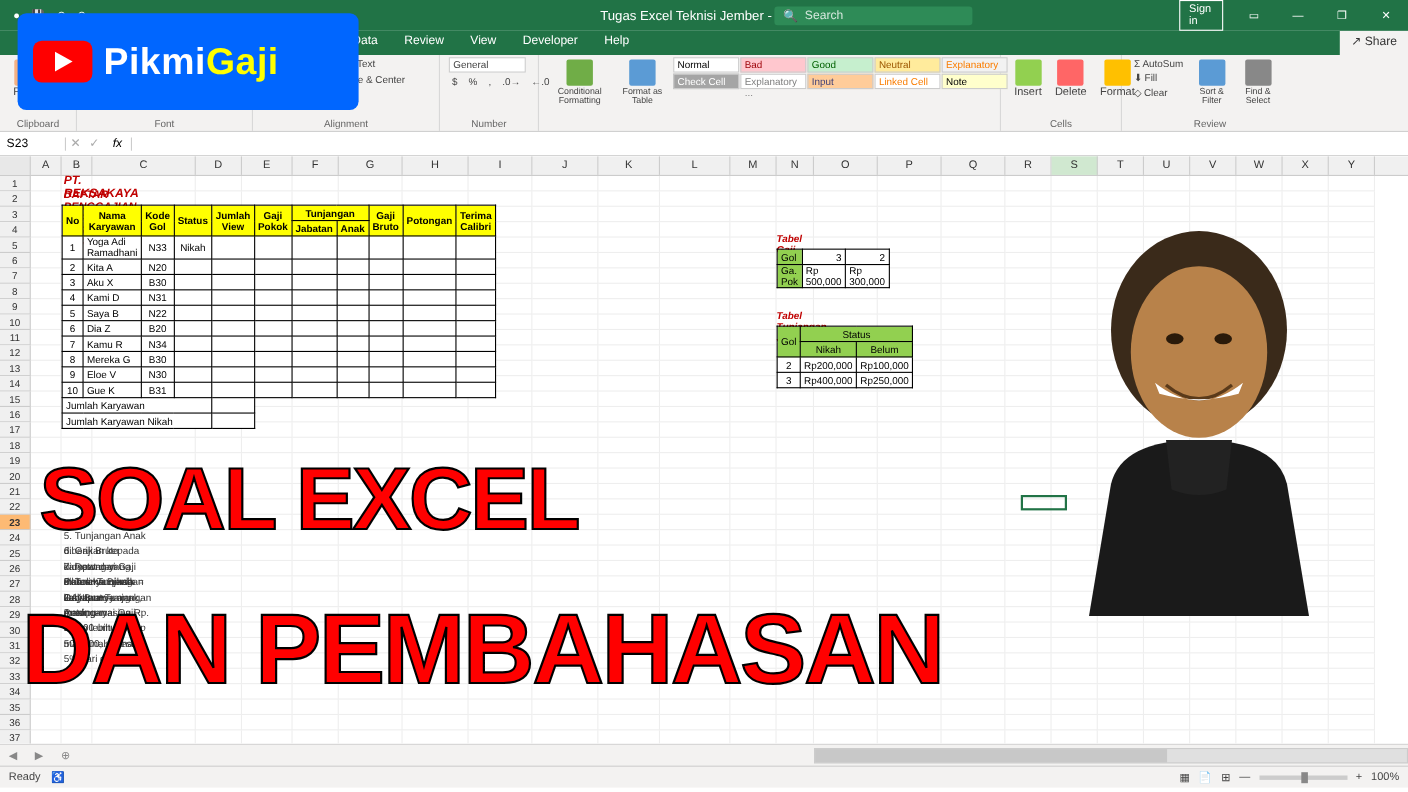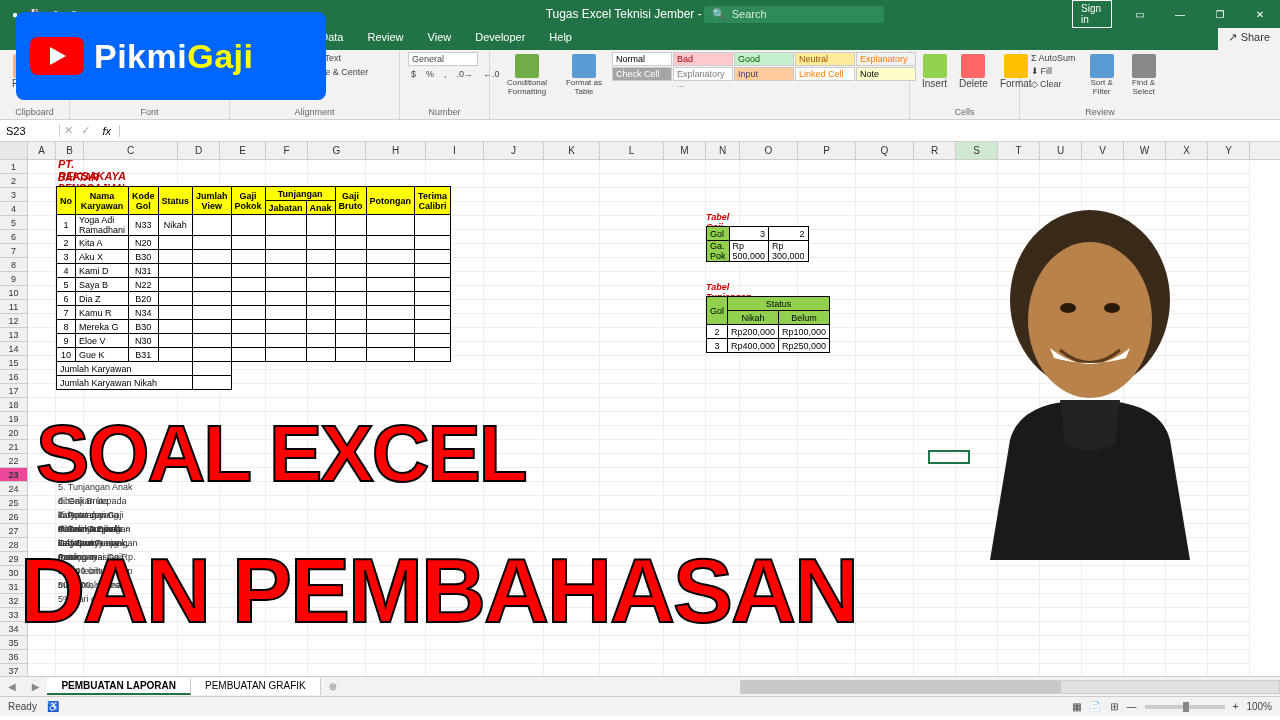--- a/index.html
+++ b/index.html
@@ -907,21 +907,21 @@
         <div class="cell" style="width: 42px;"></div>
         <div class="cell" style="width: 42px;"></div>
         <div class="cell" style="width: 42px;"></div>
         <div class="cell" style="width: 42px;"></div>
         <div class="cell" style="width: 42px;"></div>
         <div class="cell" style="width: 42px;"></div>
         <div class="cell" style="width: 42px;"></div>
         <div class="cell" style="width: 42px;"></div>
       </div>
       <div class="row">
-        <div class="rowhdr" style="background: #ec4899; font-weight: bold;">23</div>
+        <div class="rowhdr" style="background: #fdba74; font-weight: bold;">23</div>
         <div class="cell" style="width: 28px;"></div>
         <div class="cell" style="width: 28px;"></div>
         <div class="cell" style="width: 94px;"></div>
         <div class="cell" style="width: 42px;"></div>
         <div class="cell" style="width: 46px;"></div>
         <div class="cell" style="width: 42px;"></div>
         <div class="cell" style="width: 58px;"></div>
         <div class="cell" style="width: 60px;"></div>
         <div class="cell" style="width: 58px;"></div>
         <div class="cell" style="width: 60px;"></div>
@@ -1547,24 +1547,20 @@
         <div>8. Terima Bersih = Gaji Bruto-Potongan</div>
       </div>
   </div>
 
   <div class="activecell" id="activecell" style="top: 308px; left: 928px; width: 42px; height: 14px;"></div>
 </div>
 
 <div class="sheettabs">
   <span class="nav">◀</span>
   <span class="nav">▶</span>
-  <div id="sheet-tabs" style="display:flex">
-      <div class="st active">PEMBUATAN LAPORAN</div>
-      <div class="st">PEMBUATAN GRAFIK</div>
-    </div>
   <span class="nav">⊕</span>
   <div class="scroll">
     <div class="sbar">
         <div class="sthumb"></div>
       </div>
   </div>
 </div>
 
 <div class="statusbar">
   <span>Ready</span>

